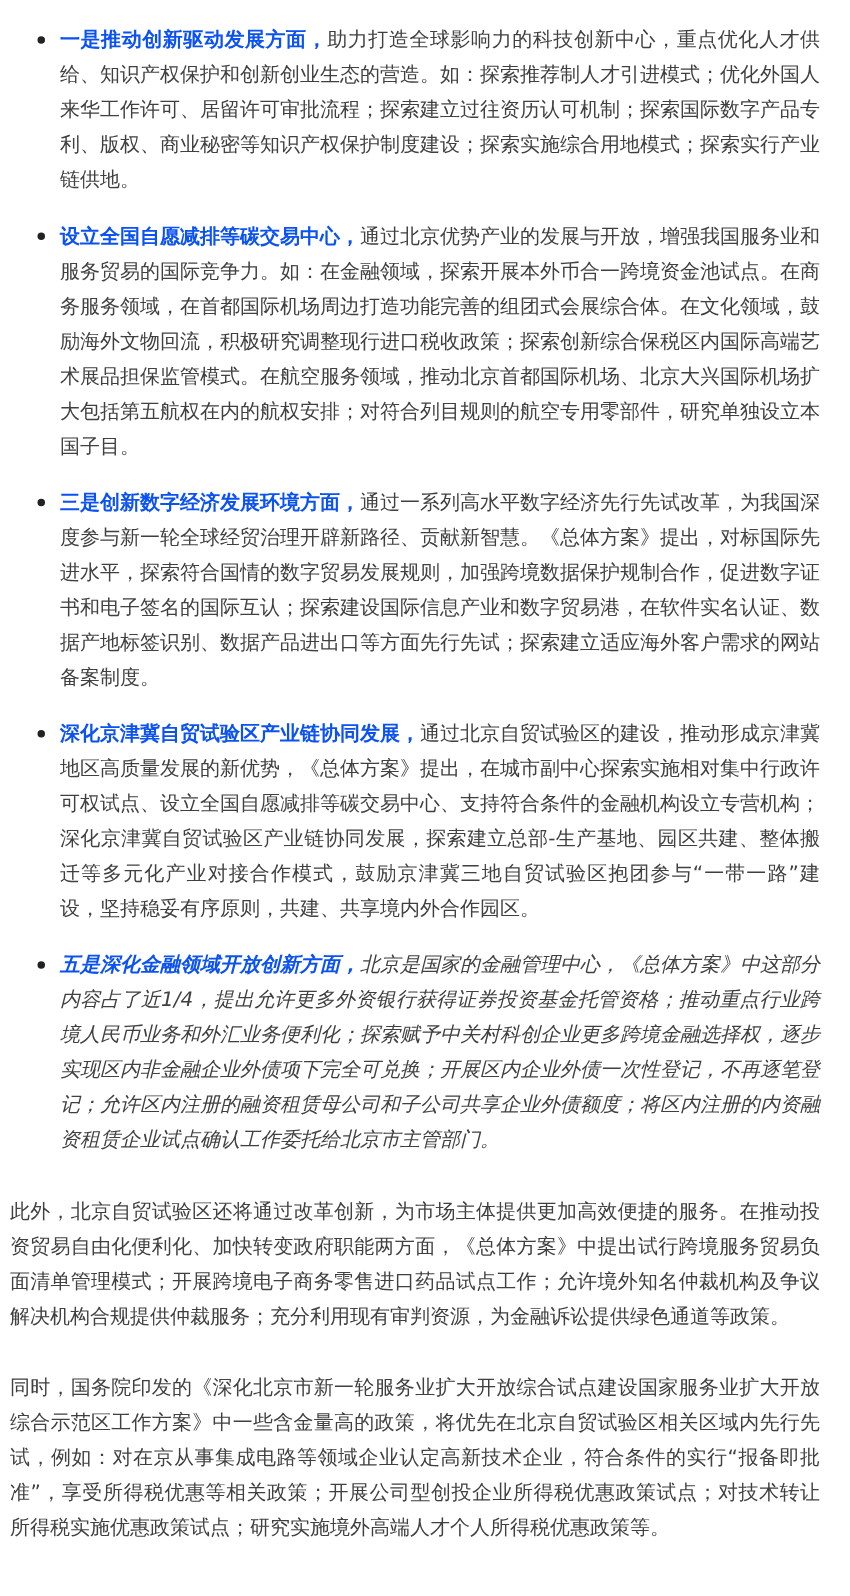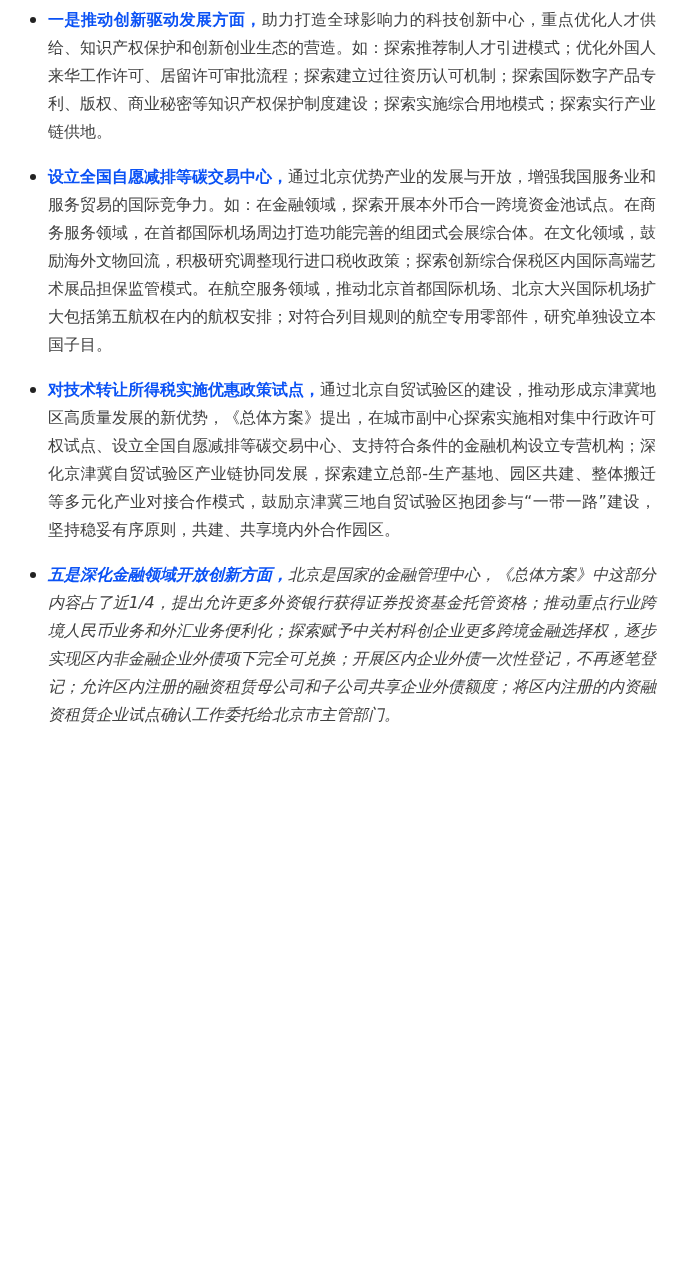--- a/index.html
+++ b/index.html
@@ -26,21 +26,21 @@
     text-align: justify;
   }
   .bullet-list {
     list-style: none;
     margin: 0;
     padding: 0;
   }
   .bullet-item {
     position: relative;
     padding-left: 40px;
-    margin: 0 0 17px 0;
+    margin: 12px 0 17px 0;
   }
   .bullet-item:last-child {
     margin-bottom: 0;
     font-style: italic;
   }
   .dot {
     position: absolute;
     left: 22px;
     top: 11px;
     width: 6px;
@@ -69,28 +69,34 @@
     <li class="bullet-item">
       <span class="dot"></span>
       <span class="bullet-heading">一是推动创新驱动发展方面，</span><span class="bullet-body">助力打造全球影响力的科技创新中心，重点优化人才供给、知识产权保护和创新创业生态的营造。如：探索推荐制人才引进模式；优化外国人来华工作许可、居留许可审批流程；探索建立过往资历认可机制；探索国际数字产品专利、版权、商业秘密等知识产权保护制度建设；探索实施综合用地模式；探索实行产业链供地。</span>
     </li>
 
     <li class="bullet-item">
       <span class="dot"></span>
       <span class="bullet-heading">设立全国自愿减排等碳交易中心，</span><span class="bullet-body">通过北京优势产业的发展与开放，增强我国服务业和服务贸易的国际竞争力。如：在金融领域，探索开展本外币合一跨境资金池试点。在商务服务领域，在首都国际机场周边打造功能完善的组团式会展综合体。在文化领域，鼓励海外文物回流，积极研究调整现行进口税收政策；探索创新综合保税区内国际高端艺术展品担保监管模式。在航空服务领域，推动北京首都国际机场、北京大兴国际机场扩大包括第五航权在内的航权安排；对符合列目规则的航空专用零部件，研究单独设立本国子目。</span>
     </li>
 
+    <li class="bullet-item">
+      <span class="dot"></span>
+      <span class="bullet-heading">三是创新数字经济发展环境方面，</span><span class="bullet-body">通过一系列高水平数字经济先行先试改革，为我国深度参与新一轮全球经贸治理开辟新路径、贡献新智慧。《总体方案》提出，对标国际先进水平，探索符合国情的数字贸易发展规则，加强跨境数据保护规制合作，促进数字证书和电子签名的国际互认；探索建设国际信息产业和数字贸易港，在软件实名认证、数据产地标签识别、数据产品进出口等方面先行先试；探索建立适应海外客户需求的网站备案制度。</span>
+    </li>
 
     <li class="bullet-item">
       <span class="dot"></span>
-      <span class="bullet-heading">对技术转让所得税实施优惠政策试点，</span><span class="bullet-body">通过北京自贸试验区的建设，推动形成京津冀地区高质量发展的新优势，《总体方案》提出，在城市副中心探索实施相对集中行政许可权试点、设立全国自愿减排等碳交易中心、支持符合条件的金融机构设立专营机构；深化京津冀自贸试验区产业链协同发展，探索建立总部-生产基地、园区共建、整体搬迁等多元化产业对接合作模式，鼓励京津冀三地自贸试验区抱团参与“一带一路”建设，坚持稳妥有序原则，共建、共享境内外合作园区。</span>
+      <span class="bullet-heading">深化京津冀自贸试验区产业链协同发展，</span><span class="bullet-body">通过北京自贸试验区的建设，推动形成京津冀地区高质量发展的新优势，《总体方案》提出，在城市副中心探索实施相对集中行政许可权试点、设立全国自愿减排等碳交易中心、支持符合条件的金融机构设立专营机构；深化京津冀自贸试验区产业链协同发展，探索建立总部-生产基地、园区共建、整体搬迁等多元化产业对接合作模式，鼓励京津冀三地自贸试验区抱团参与“一带一路”建设，坚持稳妥有序原则，共建、共享境内外合作园区。</span>
     </li>
 
     <li class="bullet-item">
       <span class="dot"></span>
       <span class="bullet-heading">五是深化金融领域开放创新方面，</span><span class="bullet-body">北京是国家的金融管理中心，《总体方案》中这部分内容占了近1/4，提出允许更多外资银行获得证券投资基金托管资格；推动重点行业跨境人民币业务和外汇业务便利化；探索赋予中关村科创企业更多跨境金融选择权，逐步实现区内非金融企业外债项下完全可兑换；开展区内企业外债一次性登记，不再逐笔登记；允许区内注册的融资租赁母公司和子公司共享企业外债额度；将区内注册的内资融资租赁企业试点确认工作委托给北京市主管部门。</span>
     </li>
 
   </ul>
 
+  <p class="plain-paragraph">此外，北京自贸试验区还将通过改革创新，为市场主体提供更加高效便捷的服务。在推动投资贸易自由化便利化、加快转变政府职能两方面，《总体方案》中提出试行跨境服务贸易负面清单管理模式；开展跨境电子商务零售进口药品试点工作；允许境外知名仲裁机构及争议解决机构合规提供仲裁服务；充分利用现有审判资源，为金融诉讼提供绿色通道等政策。</p>
 
+  <p class="plain-paragraph">同时，国务院印发的《深化北京市新一轮服务业扩大开放综合试点建设国家服务业扩大开放综合示范区工作方案》中一些含金量高的政策，将优先在北京自贸试验区相关区域内先行先试，例如：对在京从事集成电路等领域企业认定高新技术企业，符合条件的实行“报备即批准”，享受所得税优惠等相关政策；开展公司型创投企业所得税优惠政策试点；对技术转让所得税实施优惠政策试点；研究实施境外高端人才个人所得税优惠政策等。</p>
 
 </div>
 
 </body></html>

